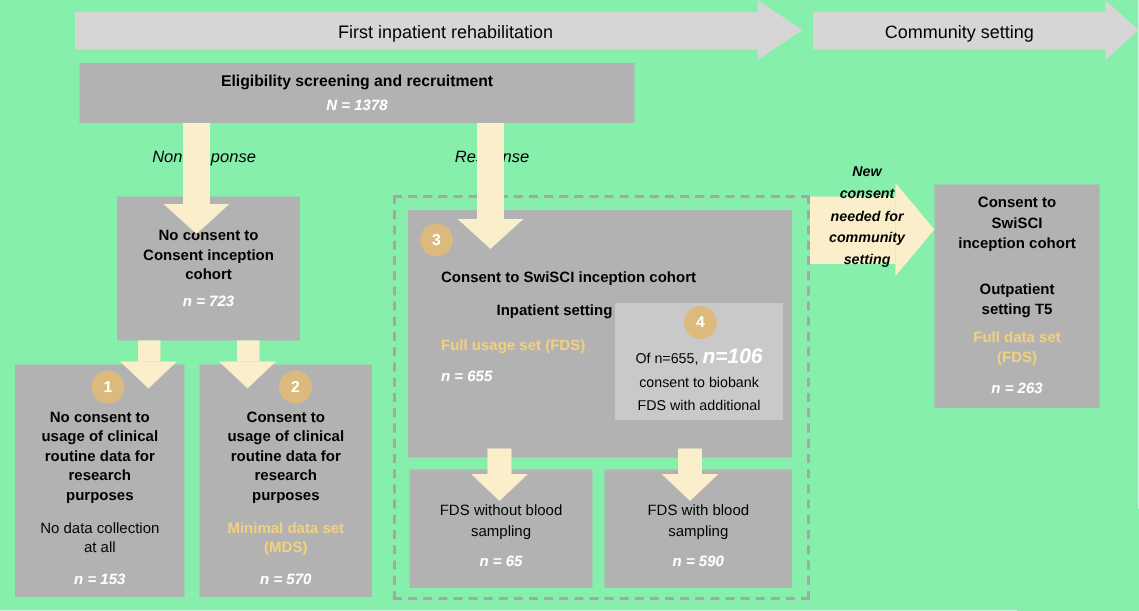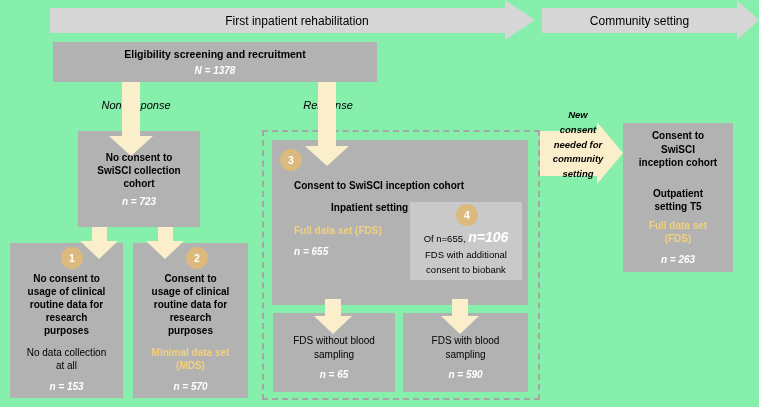--- a/index.html
+++ b/index.html
@@ -28,21 +28,21 @@
 
   
   #b1-shaft{left:50px;top:8px;width:455px;height:25px;}
   #b1-head{left:505px;top:0;border-top:20px solid transparent;border-bottom:20px solid transparent;border-left:30px solid #d6d6d6;}
   #b1-label{left:68px;top:8px;width:458px;height:25px;}
   #b2-shaft{left:542px;top:8px;width:195px;height:25px;}
   #b2-head{left:737px;top:0;border-top:20px solid transparent;border-bottom:20px solid transparent;border-left:22px solid #d6d6d6;}
   #b2-label{left:542px;top:8px;width:195px;height:25px;}
 
   
-  #eligibility{left:53px;top:42px;width:324px;height:40px;justify-content:center;}
+  #eligibility{left:53px;top:42px;width:370px;height:40px;justify-content:center;}
   #eligibility .title{font-size:10.5px;font-weight:bold;}
   #eligibility .n-val{margin-top:4px;}
   #no-consent{left:78px;top:131px;width:122px;height:96px;justify-content:center;}
   #no-consent .n-val{margin-top:5px;}
   #box1{left:10px;top:243px;width:113px;height:155px;padding-top:29px;}
   #box2{left:133px;top:243px;width:115px;height:155px;padding-top:29px;}
   .mt9{margin-top:9px;} .mt8{margin-top:8px;}
   #dashed{left:262px;top:130px;width:278px;height:270px;border:2px dashed #a6a6a6;
           box-sizing:border-box;background:transparent;position:absolute;}
   #box3{left:272px;top:140px;width:256px;height:165px;align-items:flex-start;
@@ -103,21 +103,21 @@
     <div class="n-val">N = 1378</div>
   </div>
 
   <div class="flow-label" id="lbl-nonresponse">Non-response</div>
   <div class="flow-label" id="lbl-response">Response</div>
 
   <div id="dashed"></div>
 
   <div class="box" id="no-consent">
     <div class="bline">No consent to</div>
-    <div class="bline">SwiSCI collection</div>
+    <div class="bline">Consent inception</div>
     <div class="bline">cohort</div>
     <div class="n-val">n = 723</div>
   </div>
 
   <div class="box" id="box1">
     <div class="bline">No consent to</div>
     <div class="bline">usage of clinical</div>
     <div class="bline">routine data for</div>
     <div class="bline">research</div>
     <div class="bline">purposes</div>
@@ -133,28 +133,28 @@
     <div class="bline">research</div>
     <div class="bline">purposes</div>
     <div class="gold mt9">Minimal data set</div>
     <div class="gold">(MDS)</div>
     <div class="n-val mt8">n = 570</div>
   </div>
 
   <div class="box" id="box3">
     <div class="bline">Consent to SwiSCI inception cohort</div>
     <div class="bline sub">Inpatient setting T1-T4</div>
-    <div class="gold">Full data set (FDS)</div>
+    <div class="gold">Full usage set (FDS)</div>
     <div class="n-val">n = 655</div>
   </div>
 
   <div class="box" id="box4">
     <div class="pline"><span>Of n=655, </span><span class="n-val" style="font-size:14px;">n=106</span></div>
+    <div class="pline">consent to biobank</div>
     <div class="pline">FDS with additional</div>
-    <div class="pline">consent to biobank</div>
   </div>
 
   <div class="box" id="fds-without">
     <div class="pline">FDS without blood</div>
     <div class="pline">sampling</div>
     <div class="n-val">n = 65</div>
   </div>
 
   <div class="box" id="fds-with">
     <div class="pline">FDS with blood</div>

